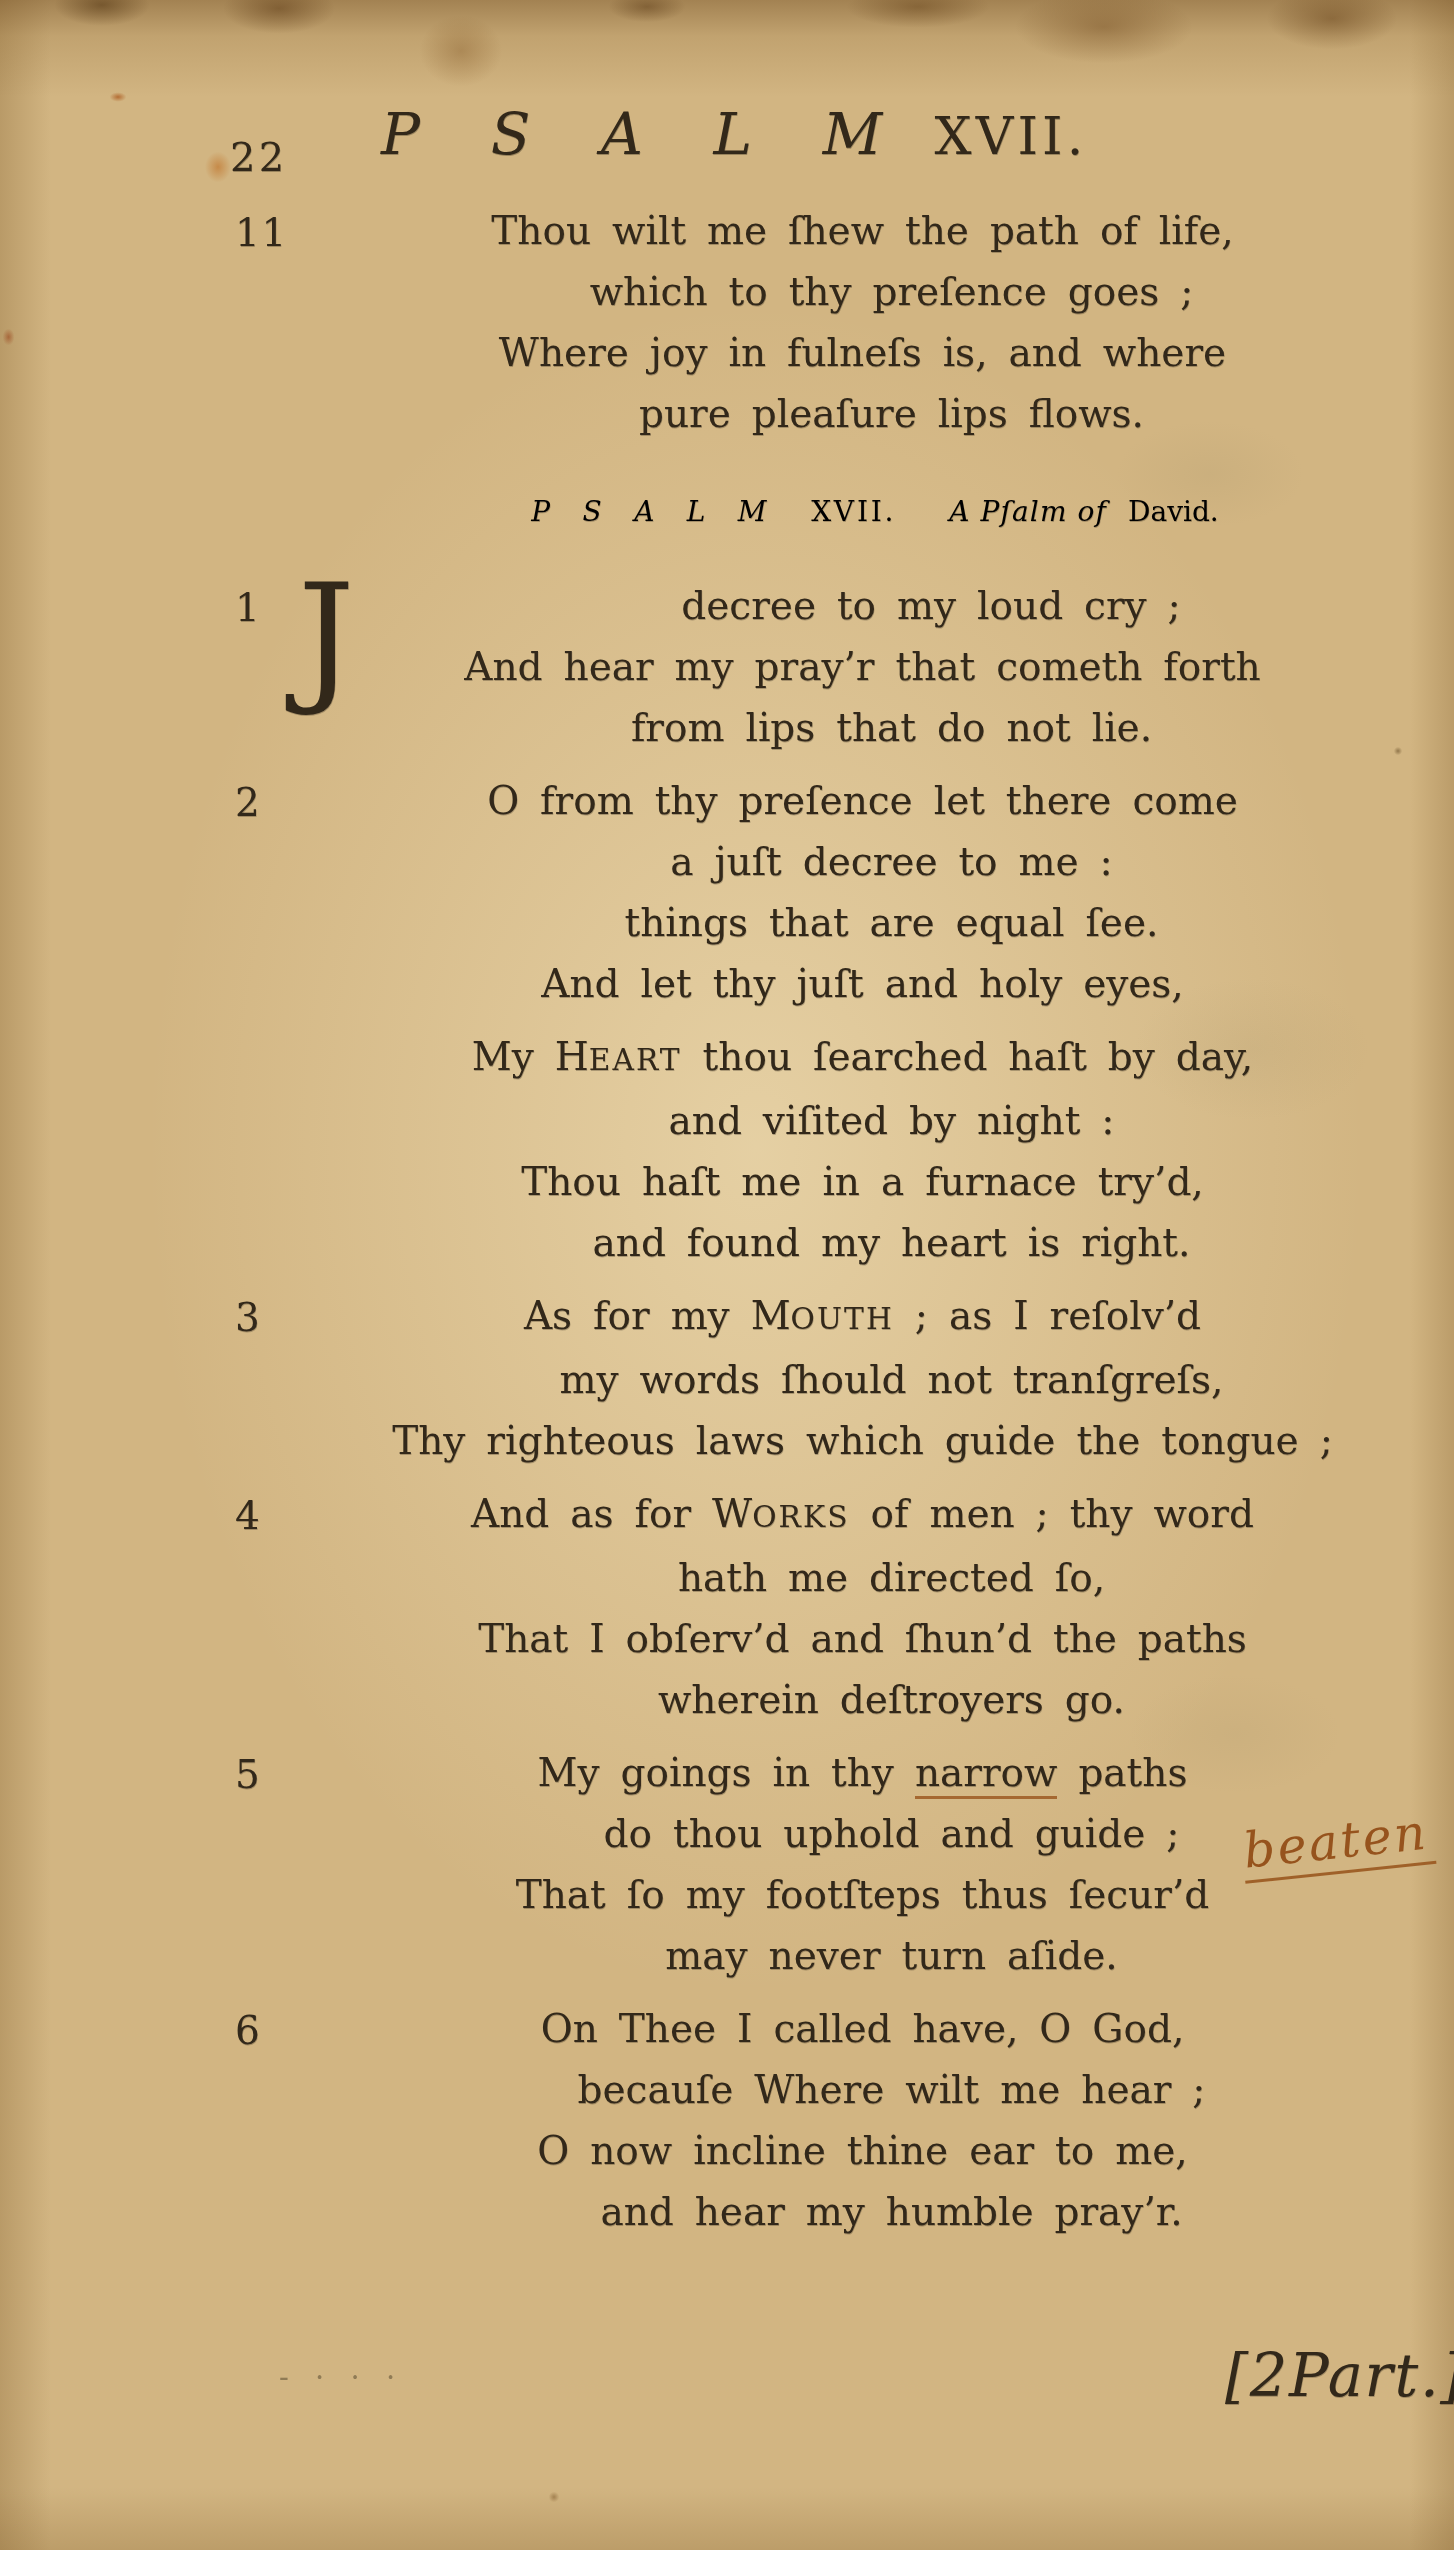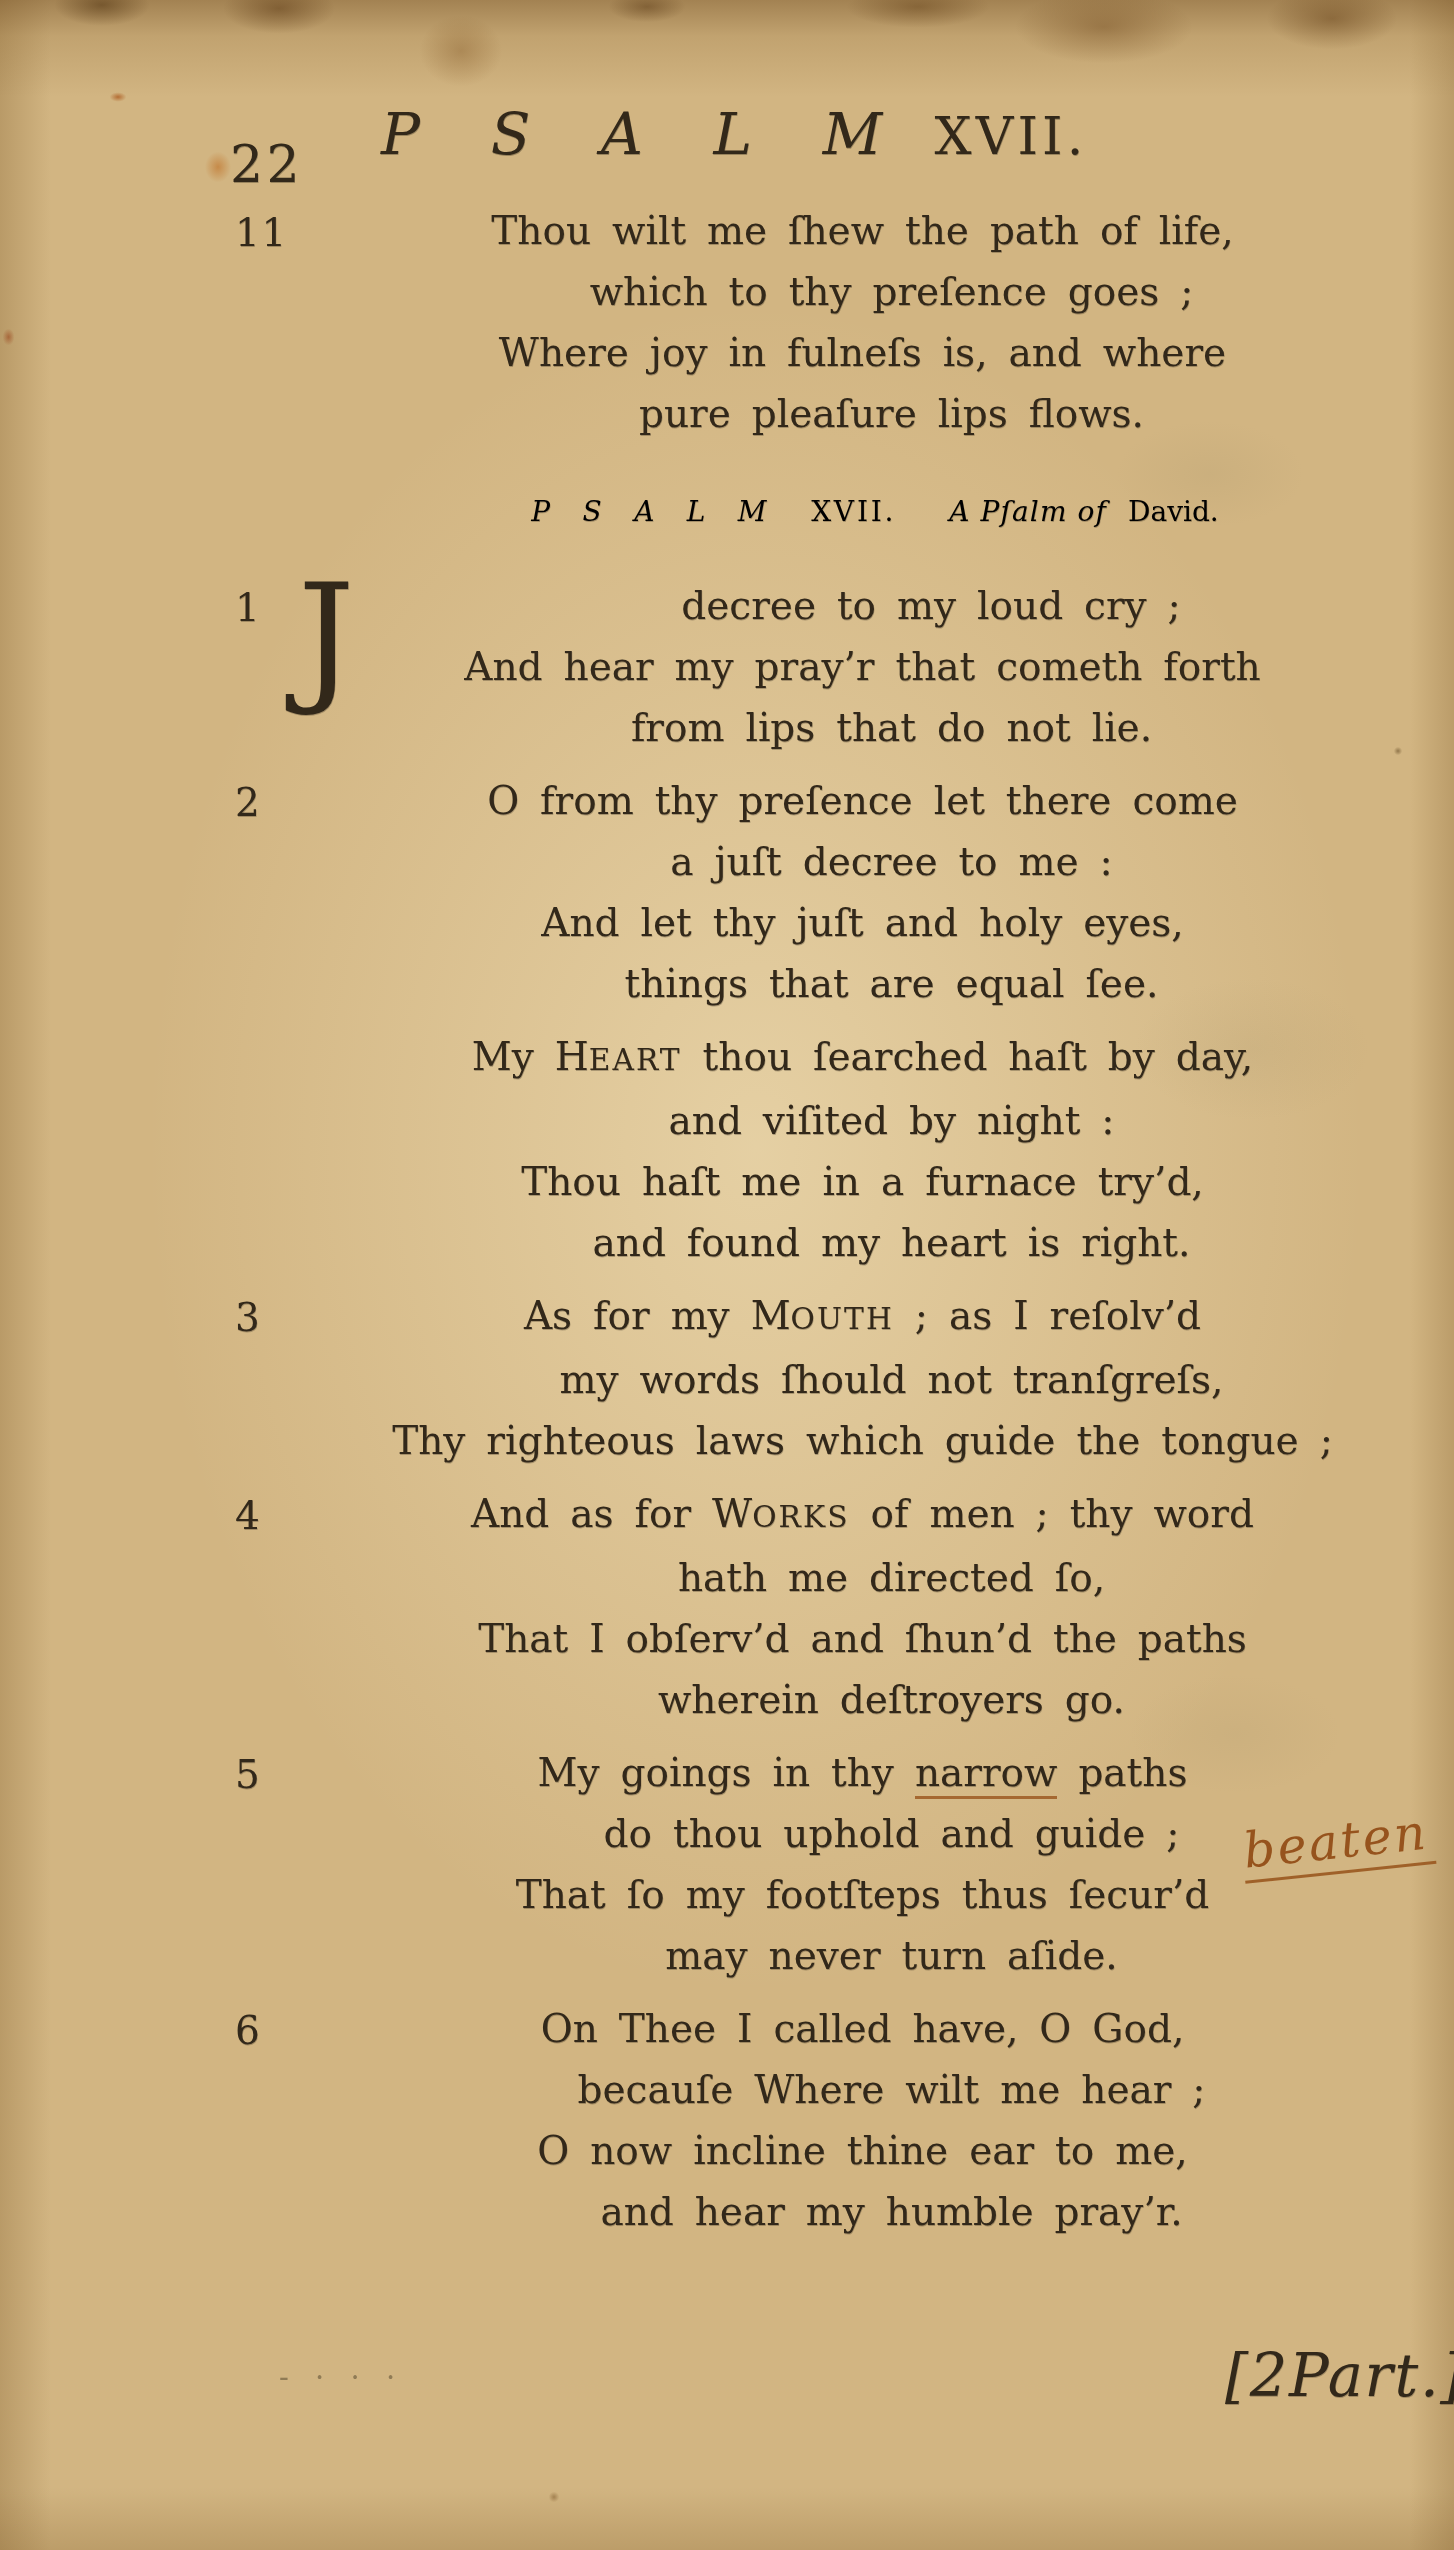--- a/index.html
+++ b/index.html
@@ -33,21 +33,21 @@
       linear-gradient(90deg, rgba(120,85,35,.28), rgba(120,85,35,0) 51px),
       linear-gradient(270deg, rgba(120,85,35,.26), rgba(120,85,35,0) 44px),
       linear-gradient(0deg, rgba(130,95,40,.28), rgba(130,95,40,0) 63px),
       radial-gradient(761px 1057px at 52% 45%, rgba(248,234,196,.5), rgba(248,234,196,0) 80%);
   }
   .ink{color:#32281a;text-align:center;}
   
   .running-head{position:absolute;top:100px;left:0;width:100%;height:93px;}
   .page-num{
     position:absolute;left:230px;top:34px;
-    font-size:52px;color:#32281a;letter-spacing:3.4px;
+    font-size:40px;color:#32281a;letter-spacing:3.4px;
     text-shadow:0.5px 0.7px 0 rgba(50,40,26,.35);
   }
   .run-title{
     position:absolute;left:50.5%;top:0;transform:translateX(-50%);
     white-space:nowrap;color:#32281a;
     text-shadow:0.5px 0.7px 0 rgba(50,40,26,.35);
   }
   .run-title .word{font-style:italic;font-size:58px;letter-spacing:.45em;}
   .run-title .numeral{font-size:52px;letter-spacing:.08em;margin-left:22px;}
   
@@ -137,22 +137,22 @@
           <span class="vnum">1</span>
           <span class="dropcap">J</span>
           <div class="line indent3">decree to my loud cry ;</div>
           <div class="line indent0">And hear my pray’r that cometh forth</div>
           <div class="line indent1">from lips that do not lie.</div>
         </div>
         <div class="verse">
           <span class="vnum">2</span>
           <div class="line indent0">O from thy preſence let there come</div>
           <div class="line indent1">a juſt decree to me :</div>
+          <div class="line indent1">things that are equal ſee.</div>
           <div class="line indent0">And let thy juſt and holy eyes,</div>
-          <div class="line indent1">things that are equal ſee.</div>
         </div>
         <div class="verse">
           <div class="line indent0">My <span class="sc">H<span class="sc-rest">EART</span></span> thou ſearched haſt by day,</div>
           <div class="line indent1">and viſited by night :</div>
           <div class="line indent0">Thou haſt me in a furnace try’d,</div>
           <div class="line indent1">and found my heart is right.</div>
         </div>
         <div class="verse">
           <span class="vnum">3</span>
           <div class="line indent0">As for my <span class="sc">M<span class="sc-rest">OUTH</span></span> ; as I reſolv’d</div>

